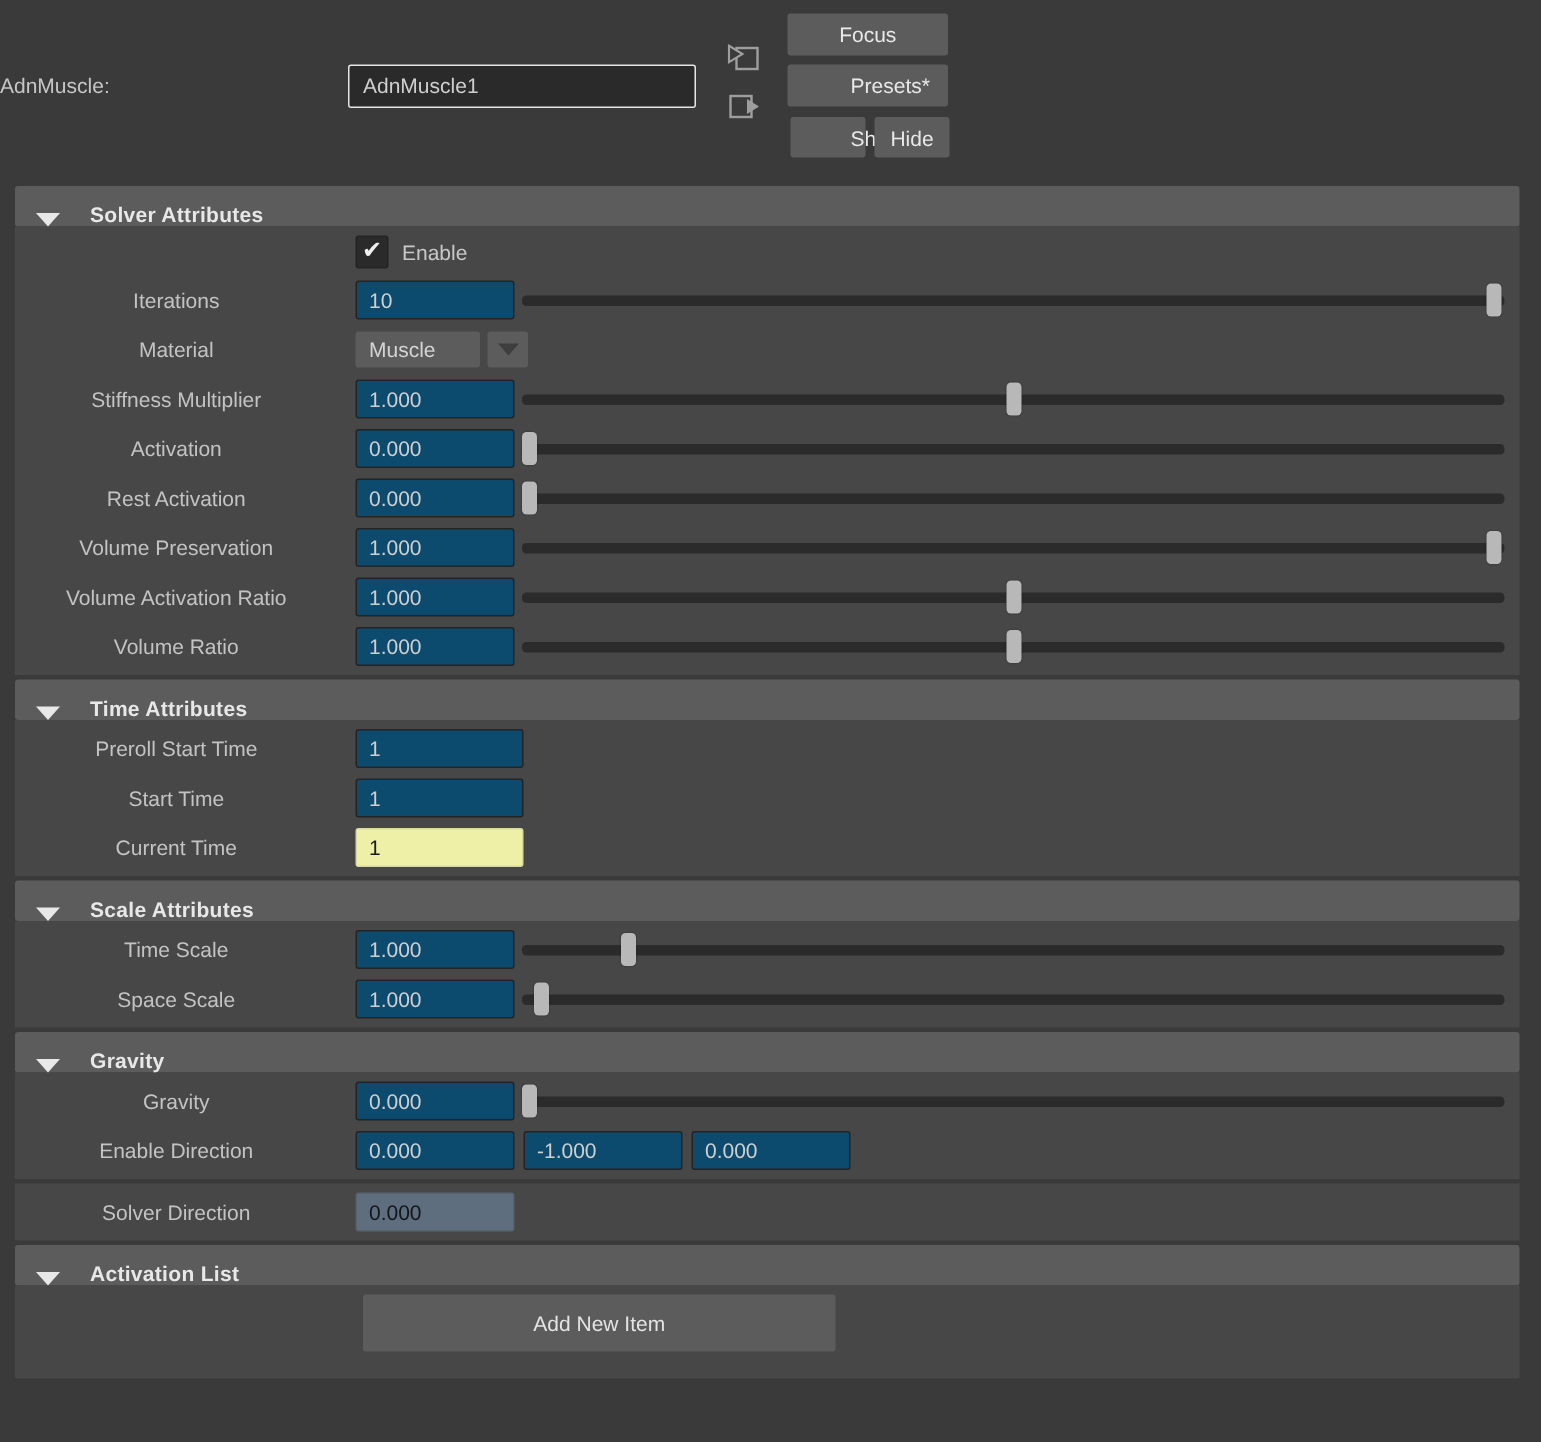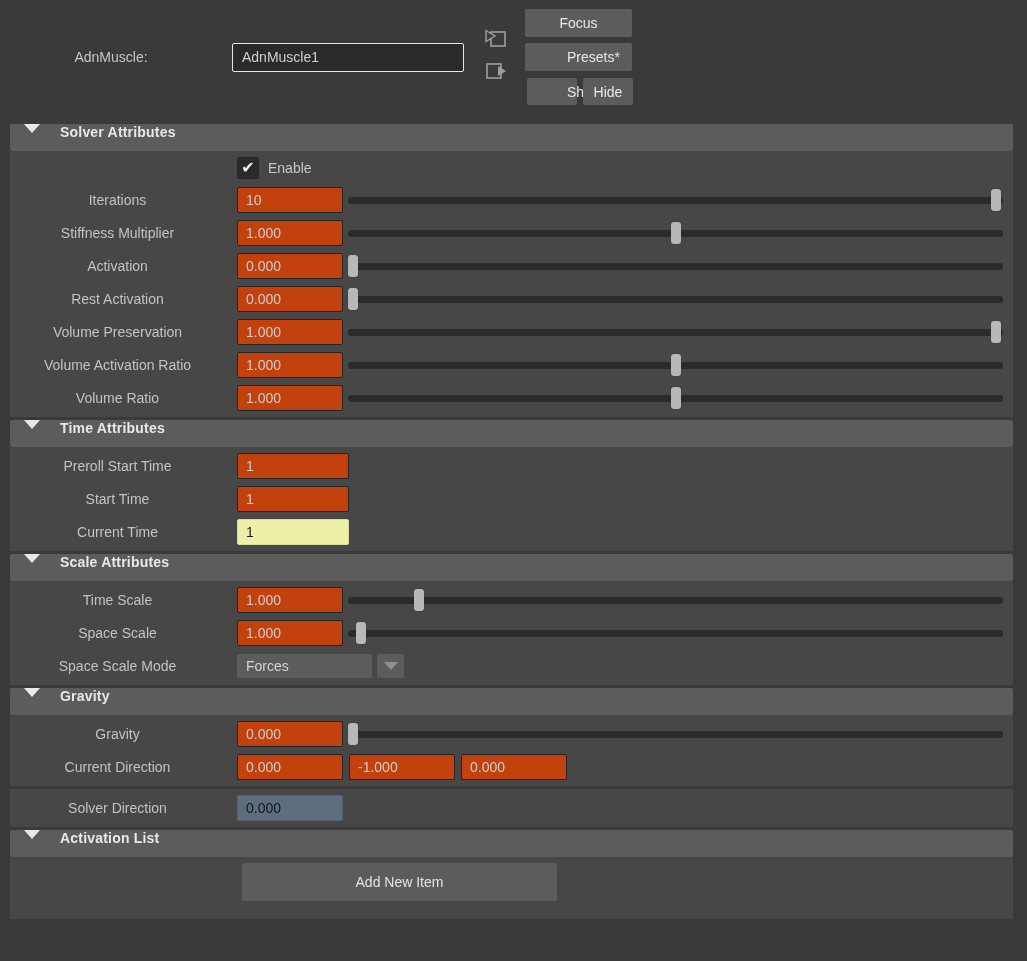--- a/index.html
+++ b/index.html
@@ -5,55 +5,55 @@
   html,body{margin:0;padding:0;}
   body{
     width:1027px;height:961px;overflow:hidden;
     background:#3a3a3a;
     font-family:"Liberation Sans","DejaVu Sans",sans-serif;
     font-size:14px;color:#c8c8c8;
     -webkit-font-smoothing:antialiased;
   }
   
   .topbar{position:relative;height:124px;}
-  .node-type-label{position:absolute;left:0;top:49px;width:222px;text-align:center;color:#c6c6c6;}
+  .node-type-label{position:absolute;left:0;top:49px;width:222px;text-align:left;color:#c6c6c6;}
   .node-name-field{
     position:absolute;left:232px;top:43px;width:221px;height:27px;
     background:#2a2a2a;border:1px solid #e5e5e5;border-radius:2px;
     color:#cfcfcf;line-height:27px;padding-left:9px;
   }
   .io-icon{position:absolute;left:484px;width:24px;height:24px;cursor:pointer;}
   .io-icon.in{top:27px;} .io-icon.out{top:60px;}
   .btn{
     background:#5c5c5c;color:#e8e8e8;border:none;border-radius:2px;
     font-family:inherit;font-size:14px;text-align:center;cursor:pointer;
   }
   .btn-focus{position:absolute;left:525px;top:9px;width:107px;height:28px;text-align:center;}
   .btn-presets{position:absolute;left:525px;top:43px;width:107px;height:28px;padding-left:36px;}
   .btn-show{position:absolute;left:527px;top:78px;width:50px;height:27px;padding-left:40px;}
   .btn-hide{position:absolute;left:583px;top:78px;width:50px;height:27px;}
   
   .sections{margin:0 14px 0 10px;}
   .section{margin-bottom:3px;}
   .sec-header{
     height:27px;background:#5c5c5c;border-radius:2px;
-    display:flex;align-items:flex-start;cursor:pointer;
+    display:flex;align-items:flex-end;cursor:pointer;
   }
   .collapse-tri{
     width:0;height:0;margin-left:14px;
     border-left:8px solid transparent;border-right:8px solid transparent;
     border-top:9px solid #e8e8e8;
   }
   .sec-title{font-weight:bold;color:#e8e8e8;margin-left:20px;letter-spacing:.2px;}
   .sec-body{background:#474747;padding:2px 0 3px 0;}
   .row{display:flex;align-items:center;height:33px;}
   .lbl{width:215px;text-align:center;color:#c3c3c3;flex:none;}
   .ctrl-gap{width:12px;flex:none;}
   .field{
-    width:96px;height:24px;flex:none;background:#c2410c;
+    width:96px;height:24px;flex:none;background:#0c4a6e;
     border:1px solid #242424;border-radius:2px;
     color:#cfcfcf;line-height:24px;padding-left:8px;
   }
   .field.wide{width:102px;}
   .field.yellow{background:#eef0a8;border-color:#d8daa0;color:#1a1a1a;}
   .field.bluegray{background:#5f6e7e;border-color:#55636f;color:#14171a;}
   .triple .field{margin-right:6px;}
   
   .slider{flex:1;position:relative;height:26px;margin-left:5px;margin-right:10px;}
   .slider .track{
@@ -142,20 +142,28 @@
       <div class="row">
         <div class="lbl">Iterations</div>
         <div class="ctrl-gap"></div>
         <div class="field">10</div>
         <div class="slider">
           <div class="track"></div>
           <div class="handle" style="left: calc(99% - 5px);"></div>
         </div>
       </div>
 
+      <div class="row">
+        <div class="lbl">Material</div>
+        <div class="ctrl-gap"></div>
+        <div class="dd-main material">Muscle</div>
+        <div class="dd-arrow dark">
+          <span class="tri-down"></span>
+        </div>
+      </div>
 
       <div class="row">
         <div class="lbl">Stiffness Multiplier</div>
         <div class="ctrl-gap"></div>
         <div class="field">1.000</div>
         <div class="slider">
           <div class="track"></div>
           <div class="handle" style="left: calc(50% - 5px);"></div>
         </div>
       </div>
@@ -261,28 +269,20 @@
       <div class="row">
         <div class="lbl">Space Scale</div>
         <div class="ctrl-gap"></div>
         <div class="field">1.000</div>
         <div class="slider">
           <div class="track"></div>
           <div class="handle" style="left: calc(2% - 5px);"></div>
         </div>
       </div>
 
-      <div class="row">
-        <div class="lbl">Space Scale Mode</div>
-        <div class="ctrl-gap"></div>
-        <div class="dd-main mode">Forces</div>
-        <div class="dd-arrow">
-          <span class="tri-down"></span>
-        </div>
-      </div>
 
     </div>
   </div>
 
   <div class="section">
     <div class="sec-header">
       <span class="collapse-tri"></span>
       <span class="sec-title">Gravity</span>
     </div>
     <div class="sec-body">
@@ -291,21 +291,21 @@
         <div class="lbl">Gravity</div>
         <div class="ctrl-gap"></div>
         <div class="field">0.000</div>
         <div class="slider">
           <div class="track"></div>
           <div class="handle" style="left: calc(0.8% - 5px);"></div>
         </div>
       </div>
 
       <div class="row triple">
-        <div class="lbl">Current Direction</div>
+        <div class="lbl">Enable Direction</div>
         <div class="ctrl-gap"></div>
         <div class="field">0.000</div>
         <div class="field">-1.000</div>
         <div class="field">0.000</div>
       </div>
 
     </div>
   </div>
 
   <div class="section">

